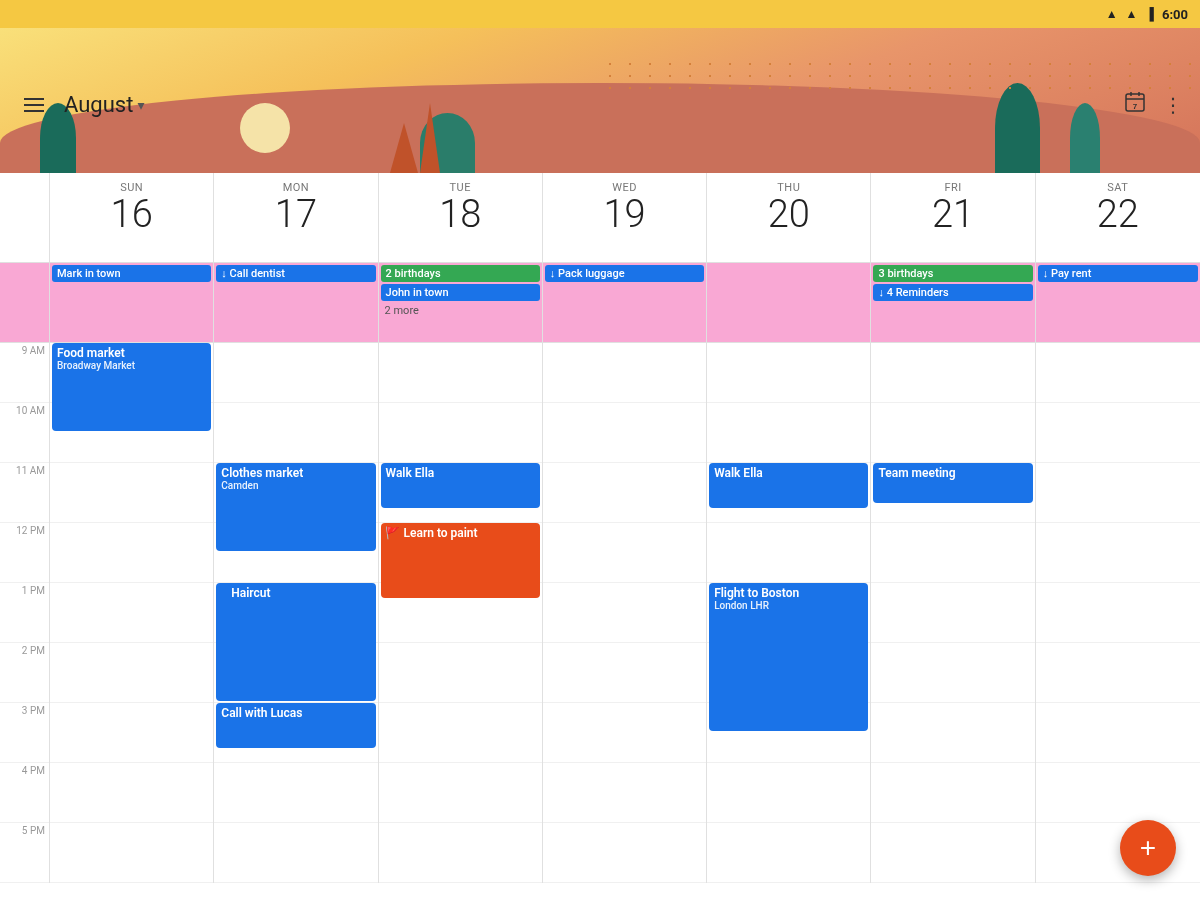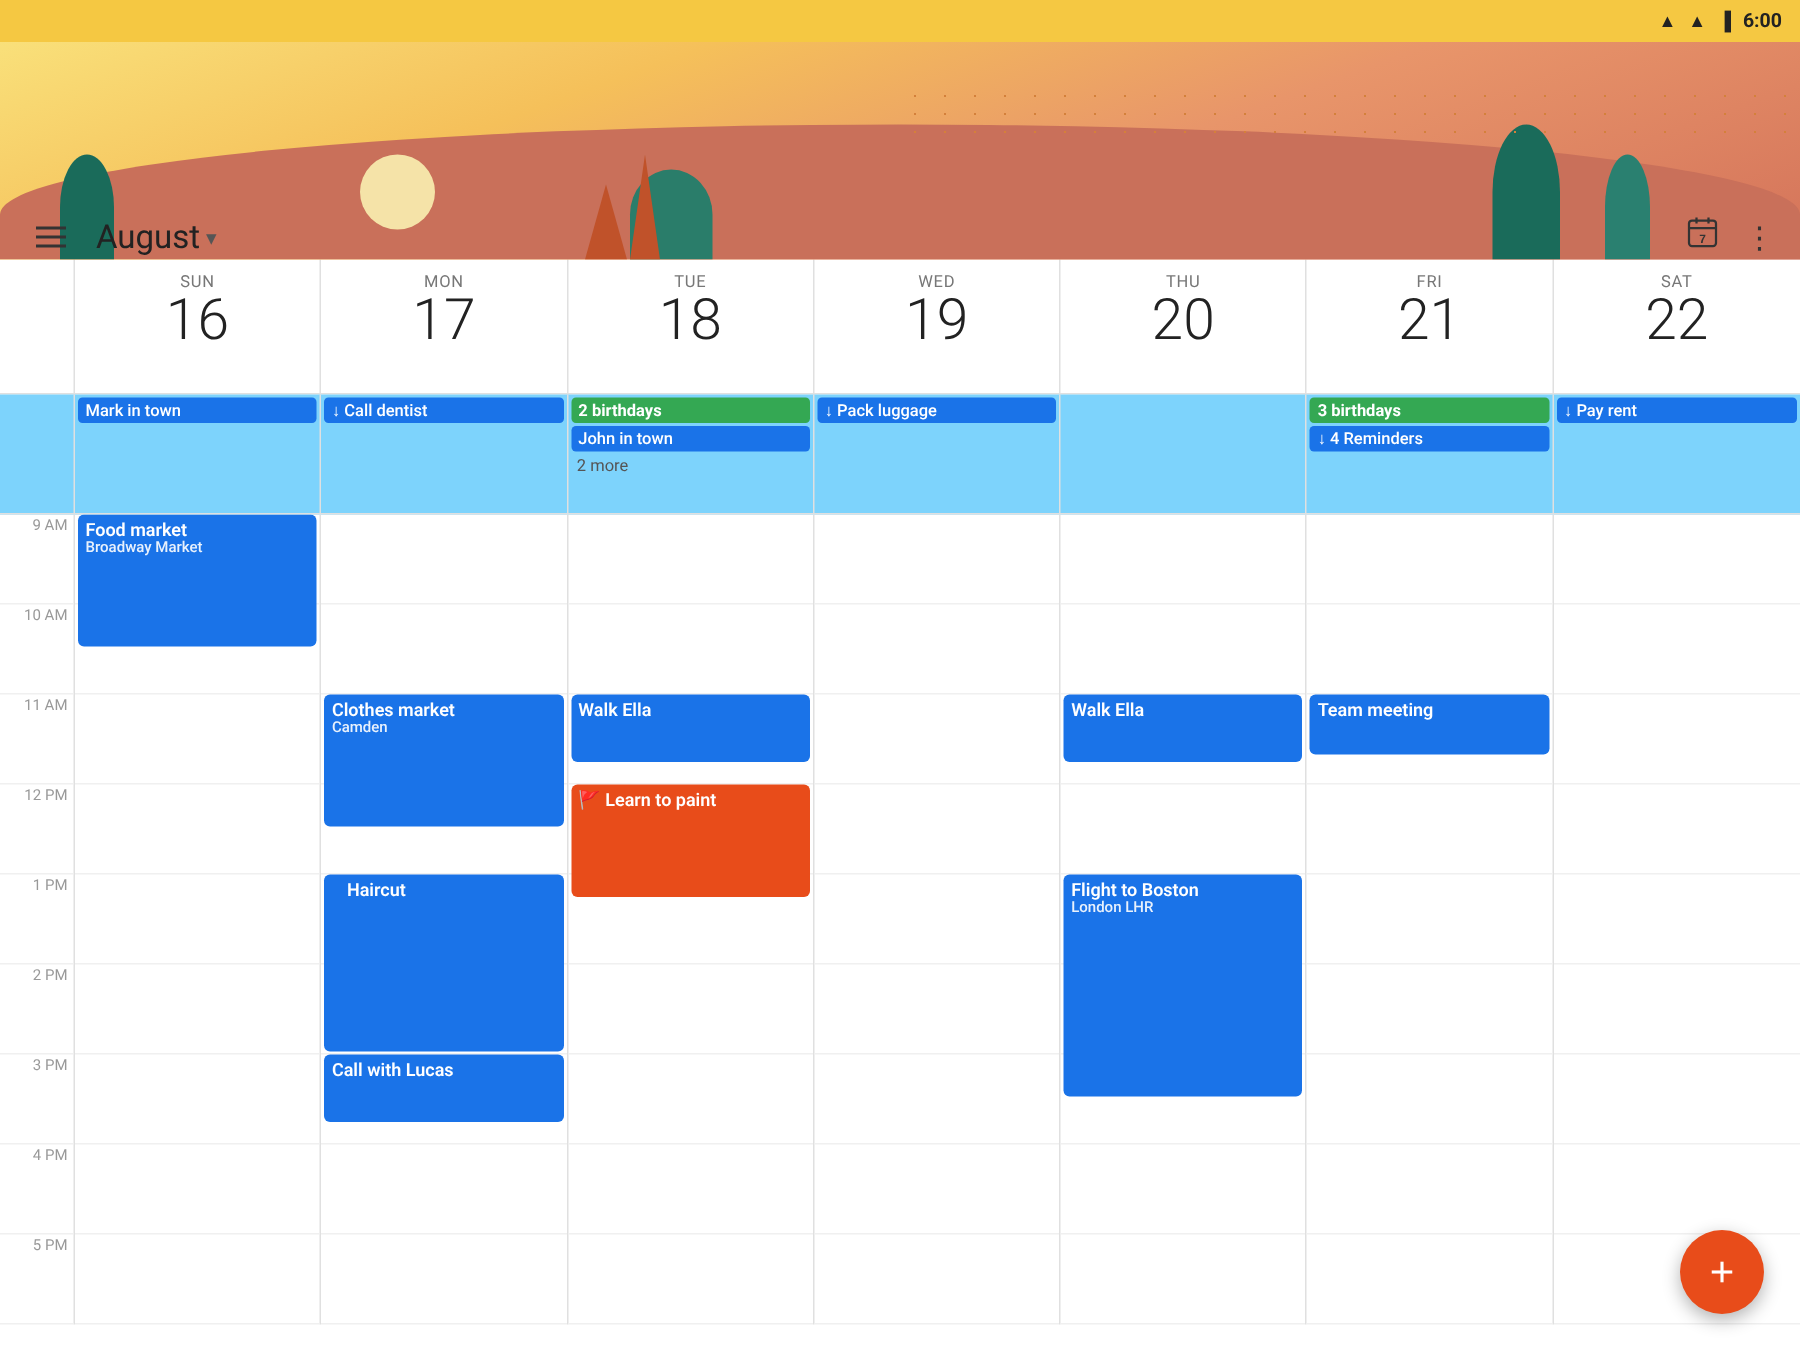--- a/index.html
+++ b/index.html
@@ -17,21 +17,21 @@
     }
     .status-bar-icon { font-size: 12px; color: #222; }
     .status-time { font-size: 13px; font-weight: bold; color: #222; }
 
     
     .header-area {
       background: linear-gradient(160deg, #f9e07a 0%, #f5c05a 30%, #e8956a 60%, #d4735a 100%);
       height: 145px;
       position: relative;
       display: flex;
-      align-items: flex-end;
+      align-items: center;
       padding: 8px 16px 0;
       overflow: hidden;
     }
 
     
     .illus-hill {
       position: absolute;
       bottom: 0;
       left: 0; right: 0;
       height: 90px;
@@ -162,21 +162,21 @@
     .day-header:last-child { border-right: none; }
     .day-name { font-size: 11px; color: #777; text-transform: uppercase; letter-spacing: 0.5px; }
     .day-number { font-size: 38px; font-weight: 300; color: #222; line-height: 1.1; }
 
     
     .allday-row {
       display: grid;
       grid-template-columns: 50px repeat(7, 1fr);
       border-bottom: 1px solid #e0e0e0;
       min-height: 80px;
-      background: #7dd3fc;
+      background: #f9a8d4;
     }
     .allday-gutter {
       border-right: 1px solid #e0e0e0;
       font-size: 9px; color: #999;
       display: flex; align-items: flex-start;
       padding: 4px 2px 0;
       text-align: right;
     }
     .allday-cell {
       border-right: 1px solid #e0e0e0;
@@ -218,21 +218,21 @@
       font-size: 11px;
       color: #fff;
       font-weight: 500;
       cursor: pointer;
       white-space: nowrap;
       overflow: hidden;
       text-overflow: ellipsis;
       display: block;
     }
     .event-chip.blue { background: #1a73e8; }
-    .event-chip.green { background: #34a853; font-weight: bold; }
+    .event-chip.green { background: #34a853; }
 
     .more-link {
       font-size: 11px; color: #555; padding: 1px 4px; cursor: pointer;
     }
 
     
     .timed-event {
       position: absolute;
       left: 2px; right: 2px;
       border-radius: 4px;

